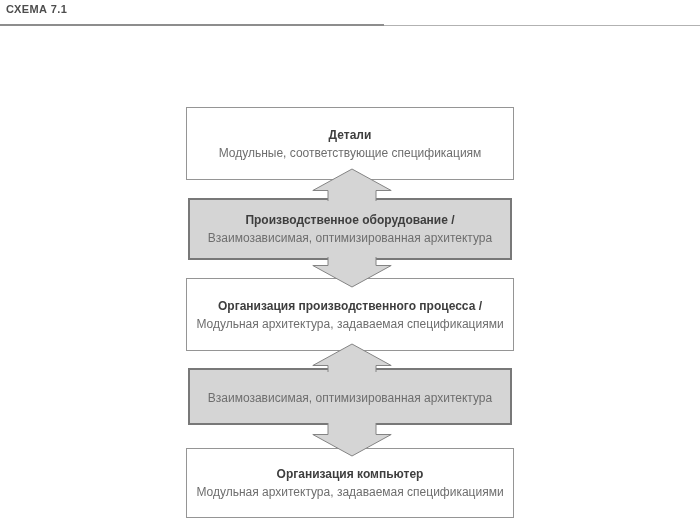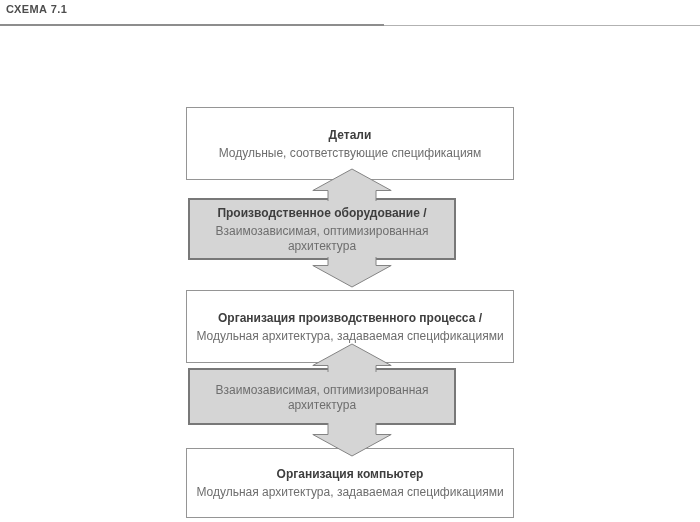--- a/index.html
+++ b/index.html
@@ -46,21 +46,21 @@
     justify-content: center;
     text-align: center;
     z-index: 1;
   }
   .box.white {
     left: 186px; width: 328px;
     background: #ffffff;
     border: 1px solid var(--white-box-border, #959595);
   }
   .box.gray {
-    left: 188px; width: 268px;
+    left: 188px; width: 324px;
     background: var(--gray-box-fill, #d5d5d5);
     border: 2px solid var(--gray-box-border, #787878);
   }
   .box-title { font-size: 12px; font-weight: 700; line-height: 16px; color: var(--box-title-color, #3e3e3e); }
   .box-sub   { font-size: 12px; font-weight: 400; line-height: 15px; margin-top: 3px; color: var(--box-sub-color, #6e6e6e); }
 
   
   .arrow { position: absolute; left: 312px; z-index: 2; display: block; }
 </style>
 </head>
@@ -81,21 +81,21 @@
     <div class="box-sub">Модульные, соответствующие спецификациям</div>
   </div>
 
   <div class="box gray" style="top:198px;height:62px">
     <div class="box-title">
       <div>Производственное оборудование /</div>
     </div>
     <div class="box-sub">Взаимозависимая, оптимизированная архитектура</div>
   </div>
 
-  <div class="box white" style="top:290px;height:73px">
+  <div class="box white" style="top:278px;height:73px">
     <div class="box-title">
       <div>Организация производственного процесса /</div>
     </div>
     <div class="box-sub">Модульная архитектура, задаваемая спецификациями</div>
   </div>
 
   <div class="box gray" style="top:368px;height:57px">
     <div class="box-sub">Взаимозависимая, оптимизированная архитектура</div>
   </div>
 

